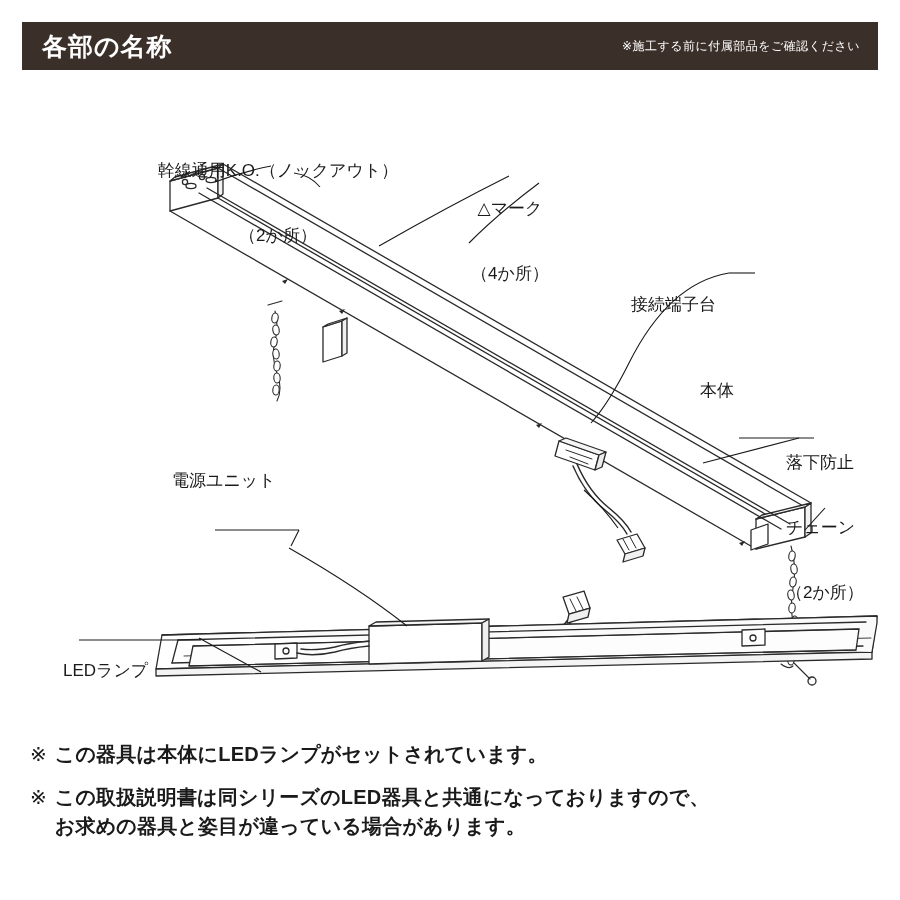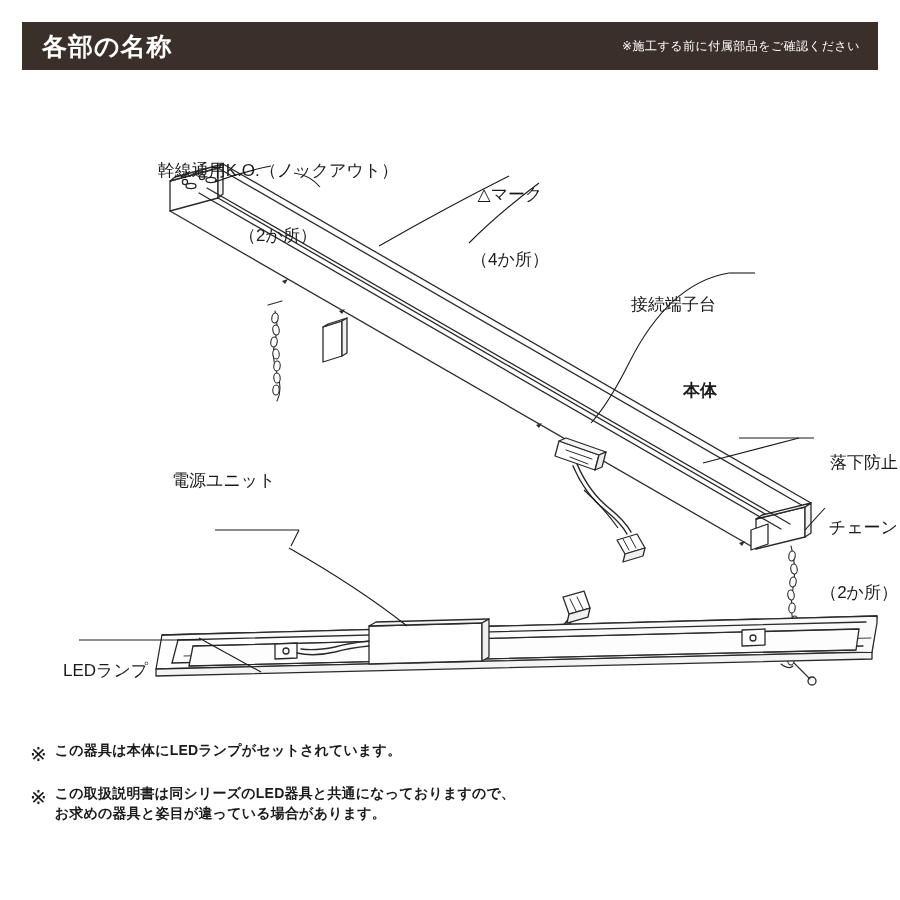--- a/index.html
+++ b/index.html
@@ -80,21 +80,21 @@
     align-items: flex-start;
     margin-bottom: 14px;
   }
   .note-mark {
     font-size: 20px;
     line-height: 1.45;
     margin-right: 8px;
     flex: 0 0 auto;
   }
   .note-text {
-    font-size: 14px;
+    font-size: 20px;
     line-height: 1.45;
     font-weight: bold;
     letter-spacing: 0.2px;
   }
 </style>
 </head>
 <body>
 
 <div id="header-bar">
   <div id="header-title">各部の名称</div>
@@ -245,34 +245,34 @@
       <path d="M160 560 q 40 22 62 34"></path>
       <path d="M40 562 L162 562"></path>
     </g>
   </svg>
 
   <div class="lbl c" style="left:118px; top:38px; width:320px;">
     <div>幹線通用K.O.（ノックアウト）</div>
     <div>（2か所）</div>
   </div>
 
-  <div class="lbl c" style="left:440px; top:62px; width:140px;">
+  <div class="lbl c" style="left:440px; top:76px; width:140px;">
     <div>△マーク</div>
     <div>（4か所）</div>
   </div>
 
   <div class="lbl" style="left:608px; top:172px;margin-left:23px;">
     <div>接続端子台</div>
   </div>
 
-  <div class="lbl" style="left:683px; top:258px;font-weight:bold;">
+  <div class="lbl" style="left:700px; top:258px;">
     <div>本体</div>
   </div>
 
-  <div class="lbl" style="left:786px; top:330px; width:112px;text-align:right;">
+  <div class="lbl" style="left:786px; top:330px; width:112px;">
     <div>落下防止</div>
     <div>チェーン</div>
     <div>（2か所）</div>
   </div>
 
   <div class="lbl" style="left:172px; top:348px;">
     <div>電源ユニット</div>
   </div>
 
 

